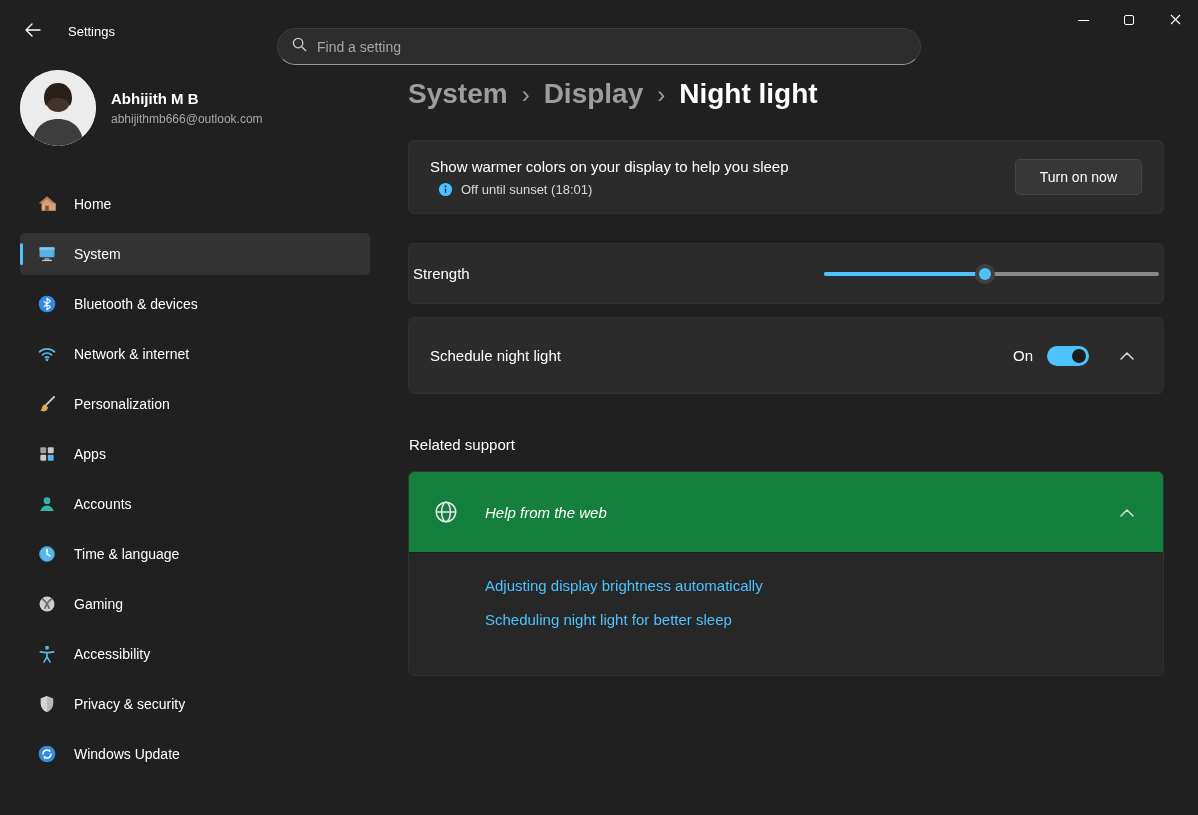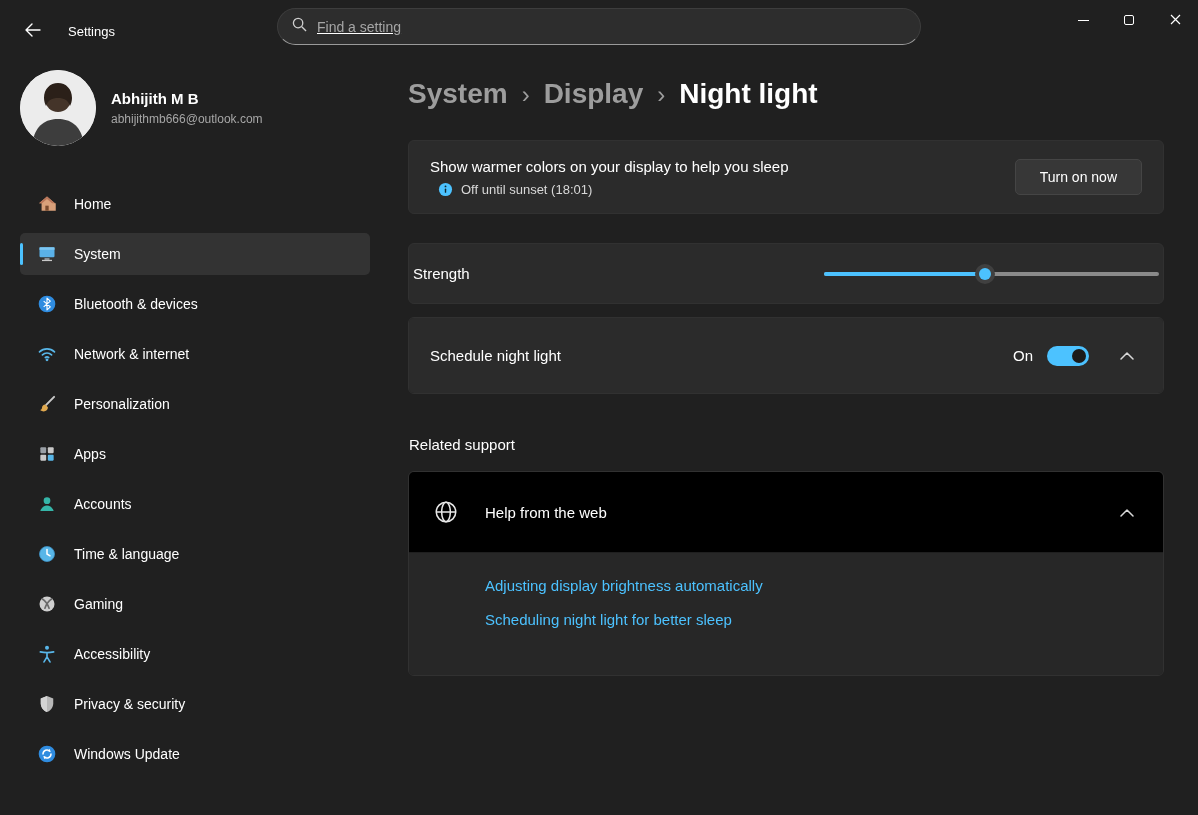--- a/index.html
+++ b/index.html
@@ -9,23 +9,23 @@
     font-family:"Liberation Sans","DejaVu Sans",sans-serif;
     overflow:hidden;
   }
   .window { width:1198px; height:815px; display:flex; flex-direction:column; background:#202020; }
 
   
   .titlebar { height:62px; flex-shrink:0; position:relative; display:flex; align-items:center; }
   .back-btn { width:40px; height:34px; margin-left:12px; background:transparent; border:none;
     border-radius:5px; display:flex; align-items:center; justify-content:center; cursor:pointer; }
   .app-title { font-size:13px; margin-left:16px; color:#ffffff; }
-  .search-box { position:absolute; left:50%; top:8px; transform:translateX(-50%);
+  .search-box { position:absolute; left:50%; top:28px; transform:translateX(-50%);
     width:644px; height:37px; background:#2d2d2d; border:1px solid #3d3d3d; border-bottom:1px solid #9a9a9a;
-    border-radius:19px; display:flex; align-items:center; padding:0 14px;text-decoration:underline; }
+    border-radius:19px; display:flex; align-items:center; padding:0 14px; }
   .search-box svg { flex-shrink:0; }
   .search-input { flex:1; margin-left:10px; background:transparent; border:none; outline:none;
     color:#ffffff; font-size:14px; font-family:inherit; }
   .search-input::placeholder { color:#a6a6a6; }
   .win-controls { position:absolute; right:0; top:0; display:flex; }
   .win-btn { width:46px; height:40px; background:transparent; border:none; display:flex;
     align-items:center; justify-content:center; cursor:pointer; }
   .glyph-min { width:11px; height:1px; background:#ffffff; display:block; }
   .glyph-max { width:10px; height:10px; border:1px solid #ffffff; border-radius:2px; display:block; }
 
@@ -86,21 +86,21 @@
     display:flex; align-items:center; justify-content:center; width:24px; height:24px; }
   .group-body { background:#272727; border-top:1px solid #1f1f1f; padding:26px 0 0 0; }
   .radio-row { display:flex; align-items:center; height:44px; margin-bottom:26px; padding-left:75px; cursor:pointer; }
   .radio { width:20px; height:20px; border-radius:50%; flex-shrink:0; }
   .radio.on { border:6px solid #4cc2ff; background:#0e0e0e; }
   .radio.off { border:1px solid #9d9d9d; background:transparent; }
   .radio-label { margin-left:17px; font-size:15px; }
 
   .section-heading { font-size:15px; font-weight:400; margin:42px 0 18px 1px; }
 
-  .help-header { background:#000000; height:80px; display:flex; align-items:center; padding:0 24px; }
+  .help-header { background:#15803d; height:80px; display:flex; align-items:center; padding:0 24px;font-style:italic; }
   .help-title { flex:1; margin-left:26px; font-size:15px; }
   .help-body { background:#272727; border-top:1px solid #1f1f1f; padding:24px 0 30px 76px; min-height:120px; }
   .help-link { display:block; color:#4cc2ff; font-size:15px; text-decoration:none; margin-bottom:17px; cursor:pointer; }
 </style>
 </head>
 <body>
 
 <div class="window">
 
   <div class="titlebar">

